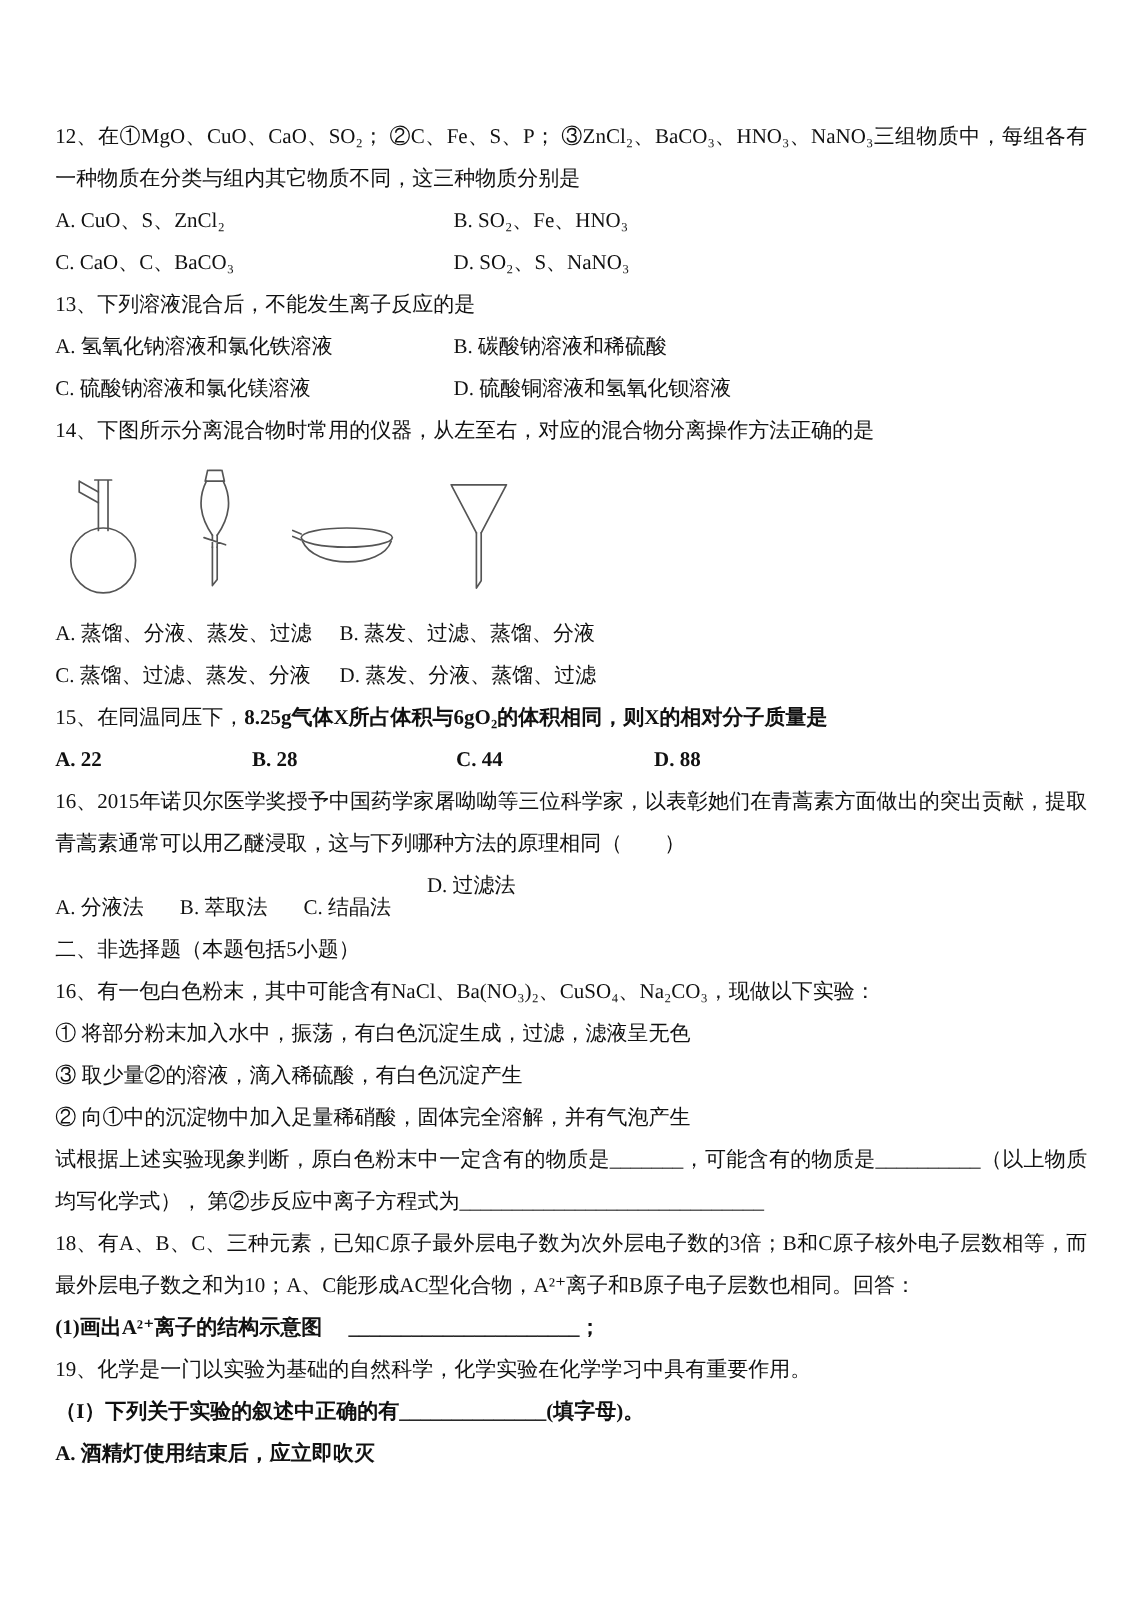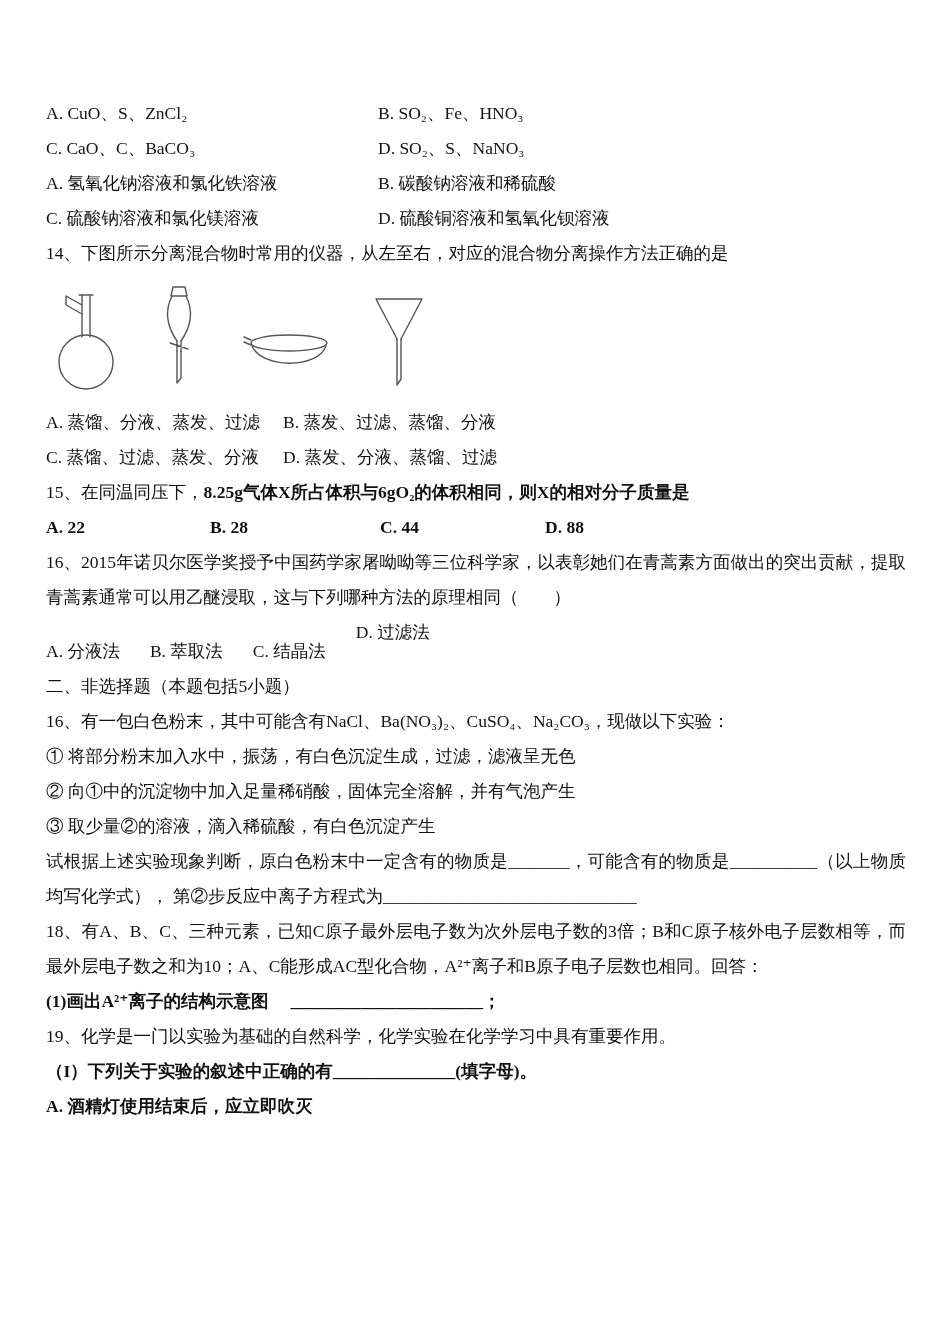--- a/index.html
+++ b/index.html
@@ -30,31 +30,33 @@
   }
   .apparatus-row svg { display: block; }
   .dish { margin-bottom: 18px; }
 </style>
 </head>
 <body>
 
 <div class="page">
 
   <section class="q">
+    <p class="stem">12、在①MgO、CuO、CaO、SO₂；  ②C、Fe、S、P；  ③ZnCl₂、BaCO₃、HNO₃、NaNO₃三组物质中，每组各有一种物质在分类与组内其它物质不同，这三种物质分别是</p>
     <div class="opt-row">
       <span class="w332">A. CuO、S、ZnCl₂</span>
       <span>B. SO₂、Fe、HNO₃</span>
     </div>
     <div class="opt-row">
       <span class="w332">C. CaO、C、BaCO₃</span>
       <span>D. SO₂、S、NaNO₃</span>
     </div>
   </section>
 
   <section class="q">
+    <p class="stem">13、下列溶液混合后，不能发生离子反应的是</p>
     <div class="opt-row">
       <span class="w332">A. 氢氧化钠溶液和氯化铁溶液</span>
       <span>B. 碳酸钠溶液和稀硫酸</span>
     </div>
     <div class="opt-row">
       <span class="w332">C. 硫酸钠溶液和氯化镁溶液</span>
       <span>D. 硫酸铜溶液和氢氧化钡溶液</span>
     </div>
   </section>
 
@@ -120,22 +122,22 @@
       <span class="gap28">C. 结晶法</span>
       <span>D. 过滤法</span>
     </div>
   </section>
 
   <p>二、非选择题（本题包括5小题）</p>
 
   <section class="q">
     <p class="stem">16、有一包白色粉末，其中可能含有NaCl、Ba(NO₃)₂、CuSO₄、Na₂CO₃，现做以下实验：</p>
     <p>① 将部分粉末加入水中，振荡，有白色沉淀生成，过滤，滤液呈无色</p>
+    <p>③ 取少量②的溶液，滴入稀硫酸，有白色沉淀产生</p>
     <p>② 向①中的沉淀物中加入足量稀硝酸，固体完全溶解，并有气泡产生</p>
-    <p>③ 取少量②的溶液，滴入稀硫酸，有白色沉淀产生</p>
     <p>试根据上述实验现象判断，原白色粉末中一定含有的物质是_______，可能含有的物质是__________（以上物质均写化学式）， 第②步反应中离子方程式为_____________________________</p>
   </section>
 
   <section class="q">
     <p class="stem">18、有A、B、C、三种元素，已知C原子最外层电子数为次外层电子数的3倍；B和C原子核外电子层数相等，而最外层电子数之和为10；A、C能形成AC型化合物，A²⁺离子和B原子电子层数也相同。回答：</p>
     <p class="b">(1)画出A²⁺离子的结构示意图　 ______________________；</p>
   </section>
 
   <section class="q">
     <p class="stem">19、化学是一门以实验为基础的自然科学，化学实验在化学学习中具有重要作用。</p>

